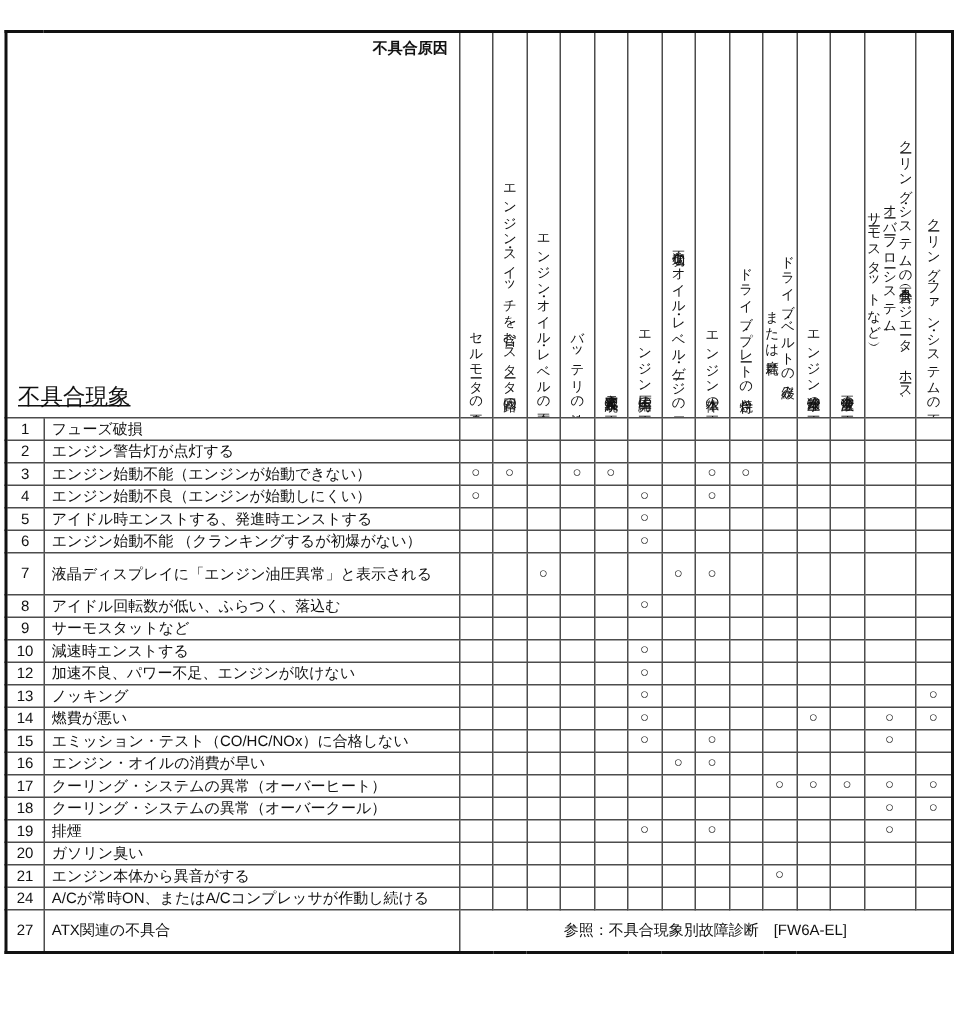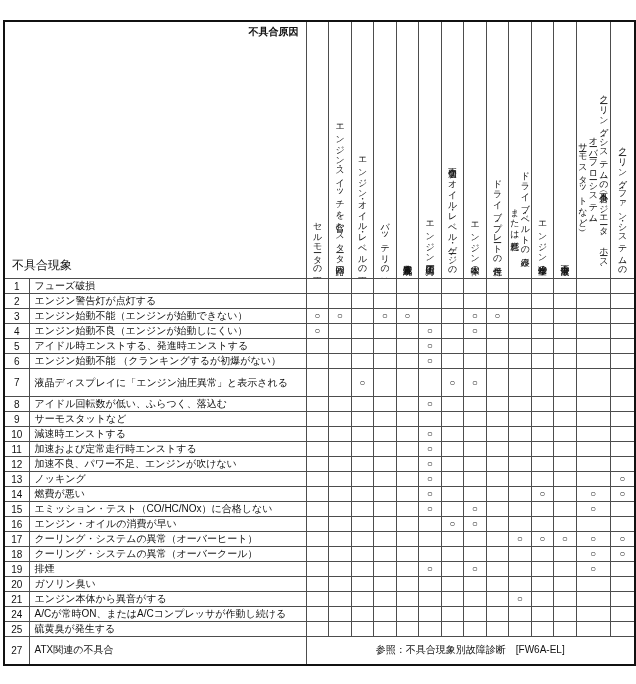--- a/index.html
+++ b/index.html
@@ -23,21 +23,21 @@
     background:#fff;
   }
   .matrix td, .matrix th { border:1px solid #4d4d4d; padding:0; overflow:hidden; }
 
   
   .gbr { border-right:2px solid #b4b4b4; }
   .gbb { border-bottom:2px solid #b4b4b4; }
 
   th.corner { position:relative; height:256px; background:#fff; font-weight:normal; }
   .corner-cause   { position:absolute; top:3px;  right:7px; font-size:10px; color:#111;font-weight:bold; }
-  .corner-symptom { position:absolute; bottom:4px; left:7px; font-size:12px; color:#111; }
+  .corner-symptom { position:absolute; bottom:4px; left:7px; font-size:15px; color:#111;text-decoration:underline; }
 
   th.cause-h {
     vertical-align:bottom; text-align:center;
     font-weight:normal; background:#fff;
   }
   .vtxt {
     display:inline-block;
     writing-mode:vertical-rl;
     white-space:pre-line;
     font-size:9px; line-height:10.5px; letter-spacing:0.5px;
@@ -281,38 +281,20 @@
           <td class="mark"></td>
           <td class="mark"></td>
           <td class="mark gbr"></td>
           <td class="mark"></td>
           <td class="mark"></td>
           <td class="mark gbr"></td>
           <td class="mark"></td>
           <td class="mark"></td>
         </tr>
         <tr class="h14">
-          <td class="num">11</td>
-          <td class="desc">加速および定常走行時エンストする</td>
-          <td class="mark"></td>
-          <td class="mark"></td>
-          <td class="mark gbr"></td>
-          <td class="mark"></td>
-          <td class="mark"></td>
-          <td class="mark gbr">○</td>
-          <td class="mark"></td>
-          <td class="mark"></td>
-          <td class="mark gbr"></td>
-          <td class="mark"></td>
-          <td class="mark"></td>
-          <td class="mark gbr"></td>
-          <td class="mark"></td>
-          <td class="mark"></td>
-        </tr>
-        <tr class="h14">
           <td class="num">12</td>
           <td class="desc">加速不良、パワー不足、エンジンが吹けない</td>
           <td class="mark"></td>
           <td class="mark"></td>
           <td class="mark gbr"></td>
           <td class="mark"></td>
           <td class="mark"></td>
           <td class="mark gbr">○</td>
           <td class="mark"></td>
           <td class="mark"></td>
@@ -495,38 +477,20 @@
           <td class="mark gbb"></td>
           <td class="mark gbb gbr"></td>
           <td class="mark gbb"></td>
           <td class="mark gbb"></td>
           <td class="mark gbb gbr"></td>
           <td class="mark gbb"></td>
           <td class="mark gbb"></td>
           <td class="mark gbb gbr"></td>
           <td class="mark gbb"></td>
           <td class="mark gbb"></td>
-        </tr>
-        <tr class="h14">
-          <td class="num">25</td>
-          <td class="desc">硫黄臭が発生する</td>
-          <td class="mark"></td>
-          <td class="mark"></td>
-          <td class="mark gbr"></td>
-          <td class="mark"></td>
-          <td class="mark"></td>
-          <td class="mark gbr"></td>
-          <td class="mark"></td>
-          <td class="mark"></td>
-          <td class="mark gbr"></td>
-          <td class="mark"></td>
-          <td class="mark"></td>
-          <td class="mark gbr"></td>
-          <td class="mark"></td>
-          <td class="mark"></td>
         </tr>
         <tr class="h28">
           <td class="num">27</td>
           <td class="desc">ATX関連の不具合</td>
           <td class="note" colspan="14">参照：不具合現象別故障診断　[FW6A-EL]</td>
         </tr>
       </tbody>
   </table>
 
 </div>

